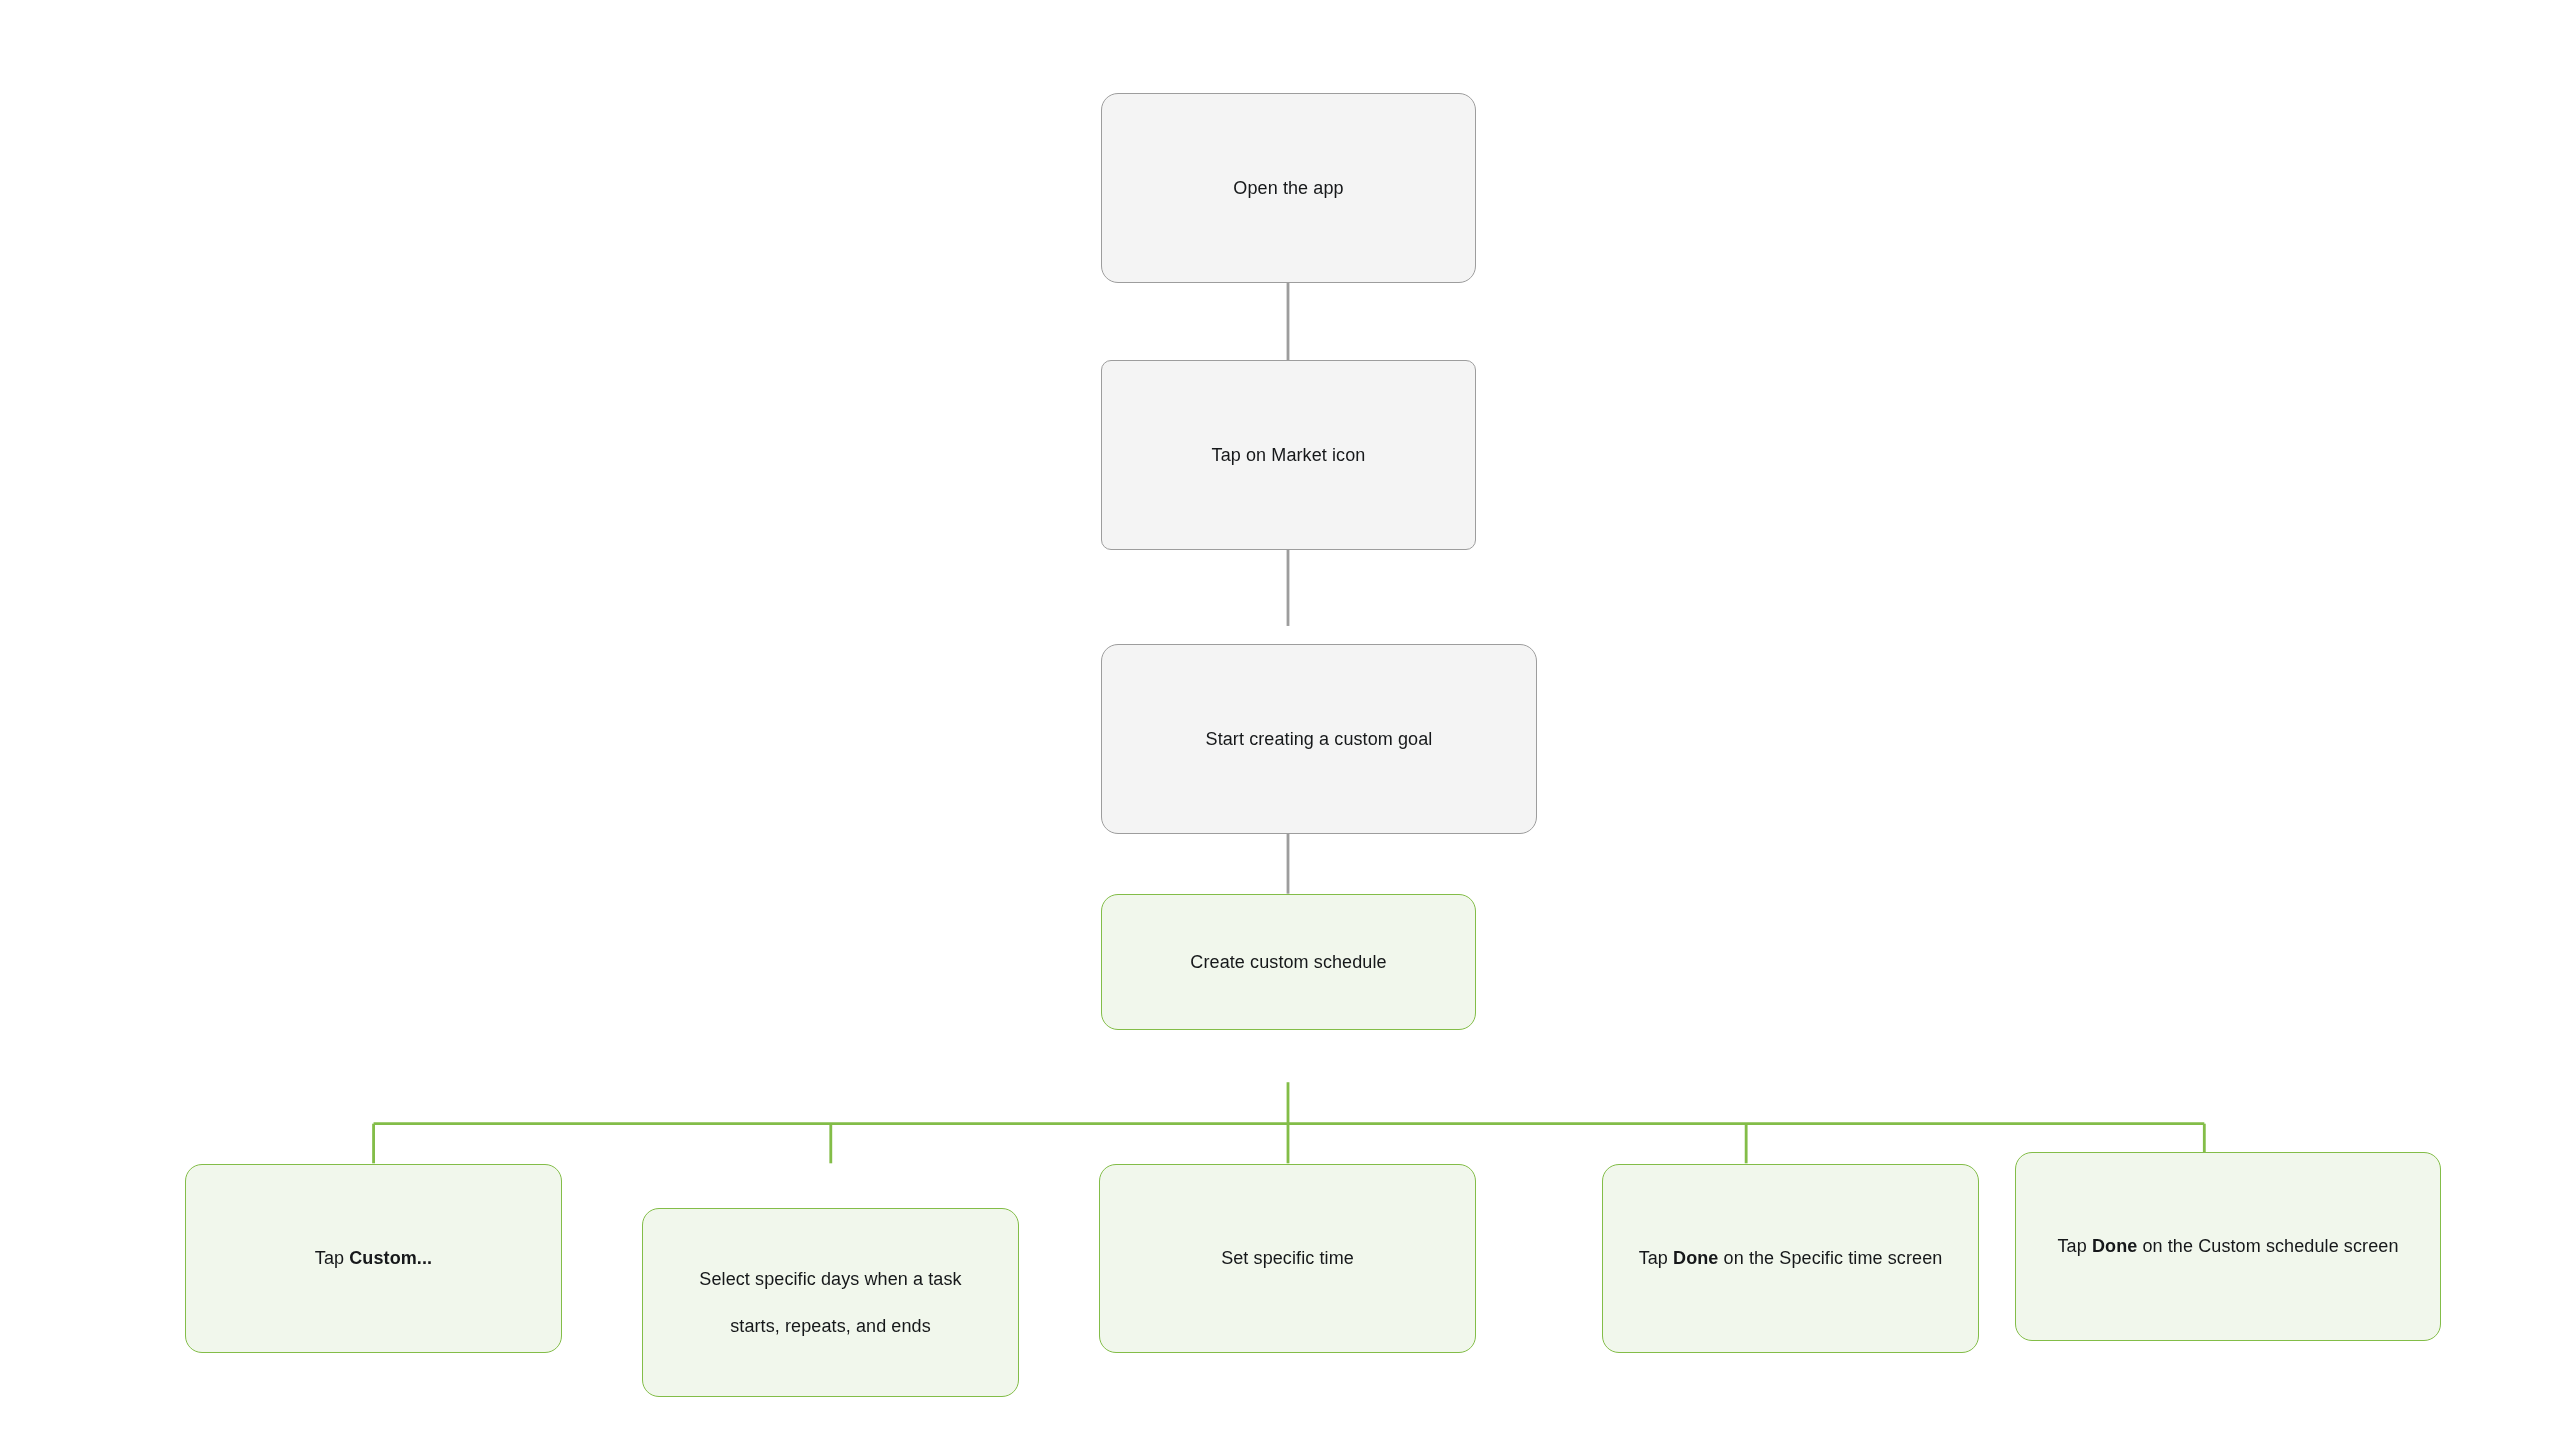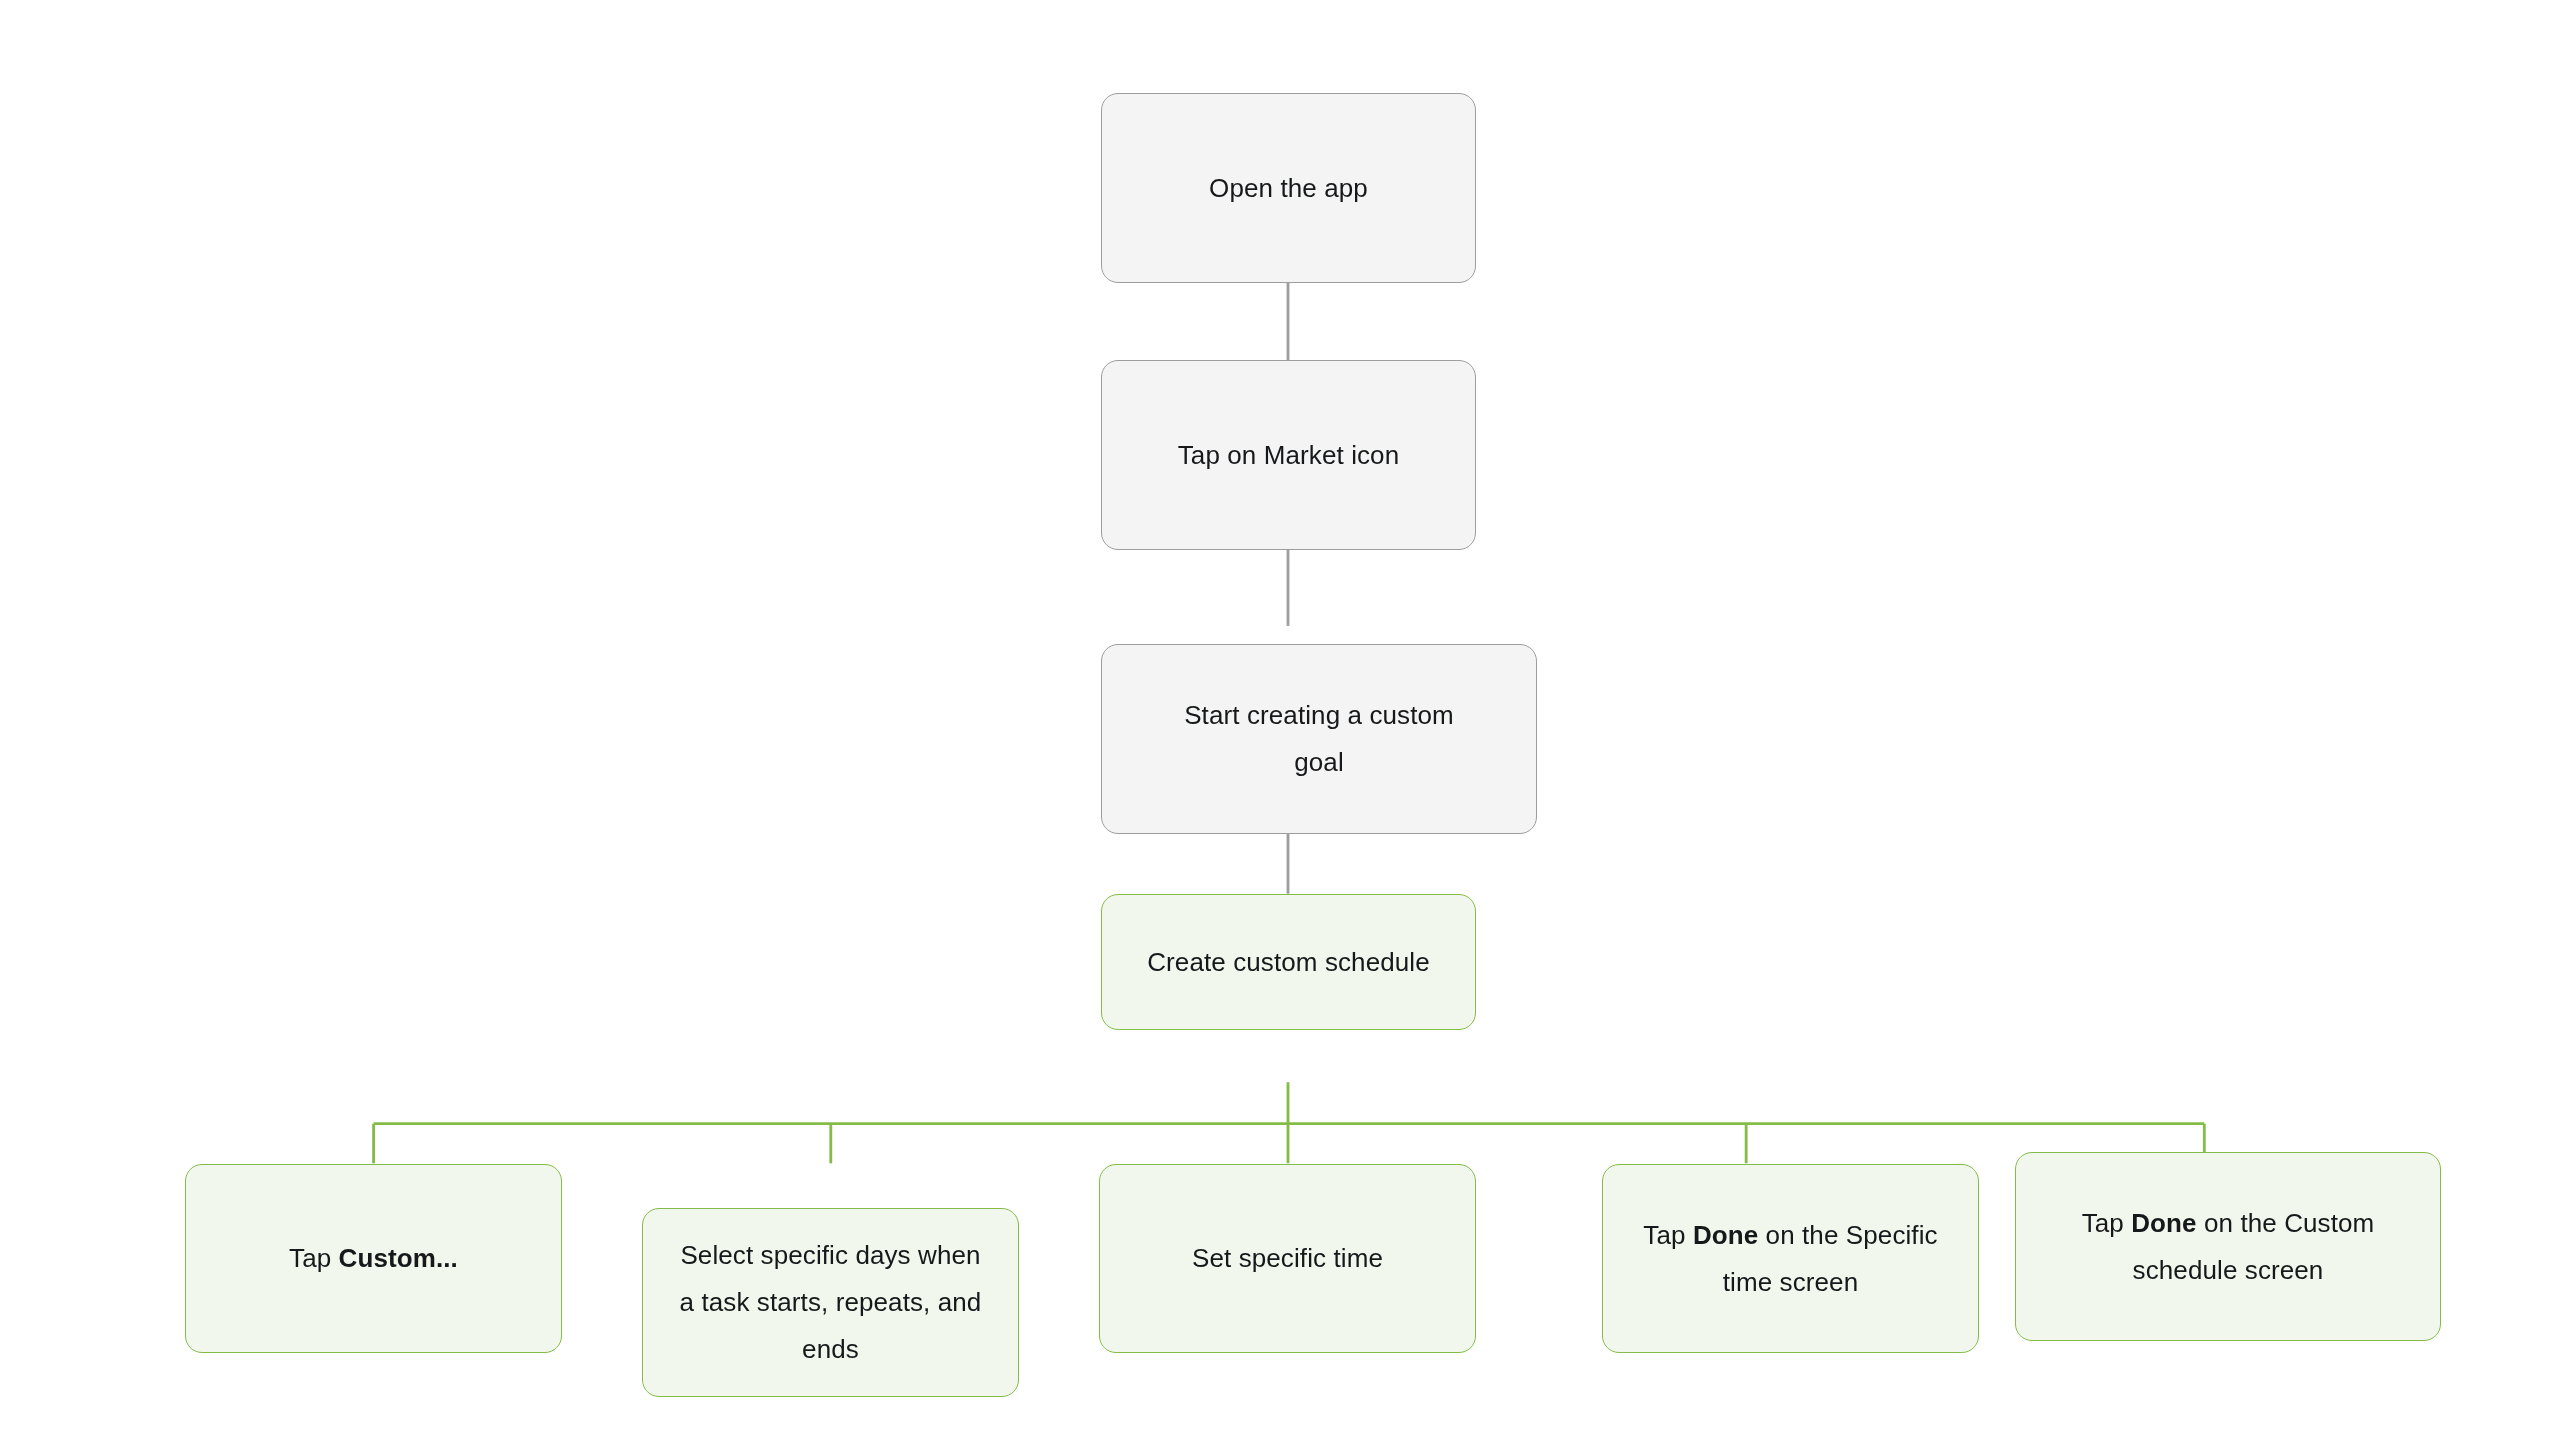--- a/index.html
+++ b/index.html
@@ -25,21 +25,21 @@
     display: flex;
     align-items: center;
     justify-content: center;
     text-align: center;
   }
   .node .node-label {
     display: block;
     width: 100%;
     padding: 0 24.5px;
     box-sizing: border-box;
-    font-size: 26px;
+    font-size: 18px;
     line-height: 47px;
     color: #16181a;
     letter-spacing: 0.1px;
   }
   .node.grey {
     background: #f4f4f4;
     border: 1.9px solid #9d9d9d;
   }
   .node.green {
     background: #f1f7ec;
@@ -74,21 +74,21 @@
     <line x1="881" y1="1192" x2="881" y2="1234" stroke="#83bd48" stroke-width="3"></line>
     <line x1="1366" y1="1192" x2="1366" y2="1234" stroke="#83bd48" stroke-width="3"></line>
     <line x1="1852" y1="1192" x2="1852" y2="1234" stroke="#83bd48" stroke-width="3"></line>
     <line x1="2338" y1="1192" x2="2338" y2="1234" stroke="#83bd48" stroke-width="3"></line>
   </svg>
 
   <div class="node grey" style="left:1101px; top:93px; width:375px; height:190px;">
     <span class="node-label">Open the app</span>
   </div>
 
-  <div class="node grey" style="left:1101px; top:360px; width:375px; height:190px;">
+  <div class="node grey" style="left:1101px; top:360px; width:375px; height:190px;border-radius:10px;">
     <span class="node-label">Tap on Market icon</span>
   </div>
 
   <div class="node grey" style="left:1101px; top:626px; width:436px; height:190px;margin-top:18px;">
     <span class="node-label" style="padding:0 57px;">Start creating a custom goal</span>
   </div>
 
   <div class="node green" style="left:1101px; top:894px; width:375px; height:136px;">
     <span class="node-label">Create custom schedule</span>
   </div>

